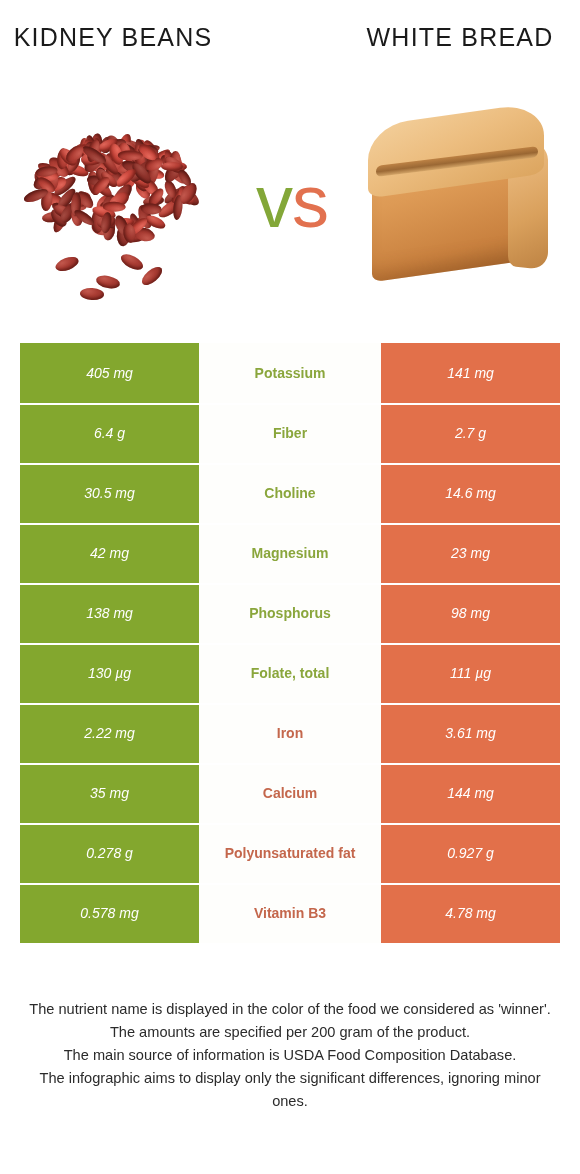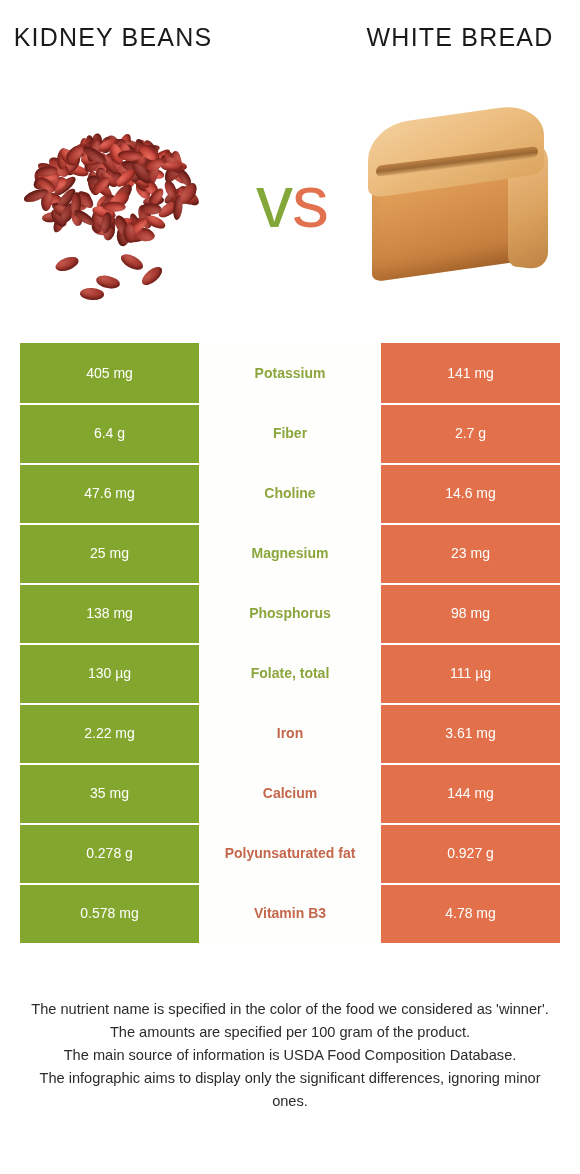--- a/index.html
+++ b/index.html
@@ -143,20 +143,21 @@
     align-items: center;
     justify-content: center;
     font-size: 14px;
     box-sizing: border-box;
   }
   .cell.left-val,
   .cell.right-val {
     width: 179px;
     color: #ffffff;
     font-weight: 400;
+    font-style: italic;
   }
   .cell.left-val  { background: #83a72e; }
   .cell.right-val { background: #e2704a; }
   .cell.name {
     width: 182px;
     background: #fefefc;
     font-weight: 700;
     font-size: 14px;
   }
   .name.green  { color: #8aa63c; }
@@ -390,28 +391,28 @@
     <div class="row">
       <div class="gap"></div>
       <div class="sep green"></div>
       <div class="cell left-val">6.4 g</div>
       <div class="cell name green">Fiber</div>
       <div class="cell right-val">2.7 g</div>
     </div>
     <div class="row">
       <div class="gap"></div>
       <div class="sep green"></div>
-      <div class="cell left-val">47.6 mg</div>
+      <div class="cell left-val">30.5 mg</div>
       <div class="cell name green">Choline</div>
       <div class="cell right-val">14.6 mg</div>
     </div>
     <div class="row">
       <div class="gap"></div>
       <div class="sep green"></div>
-      <div class="cell left-val">25 mg</div>
+      <div class="cell left-val">42 mg</div>
       <div class="cell name green">Magnesium</div>
       <div class="cell right-val">23 mg</div>
     </div>
     <div class="row">
       <div class="gap"></div>
       <div class="sep green"></div>
       <div class="cell left-val">138 mg</div>
       <div class="cell name green">Phosphorus</div>
       <div class="cell right-val">98 mg</div>
     </div>
@@ -446,17 +447,17 @@
     <div class="row">
       <div class="gap"></div>
       <div class="sep orange"></div>
       <div class="cell left-val">0.578 mg</div>
       <div class="cell name orange">Vitamin B3</div>
       <div class="cell right-val">4.78 mg</div>
     </div>
   </div>
 
 <div class="footnote">
-  <div>The nutrient name is specified in the color of the food we considered as 'winner'.</div>
-  <div>The amounts are specified per 100 gram of the product.</div>
+  <div>The nutrient name is displayed in the color of the food we considered as 'winner'.</div>
+  <div>The amounts are specified per 200 gram of the product.</div>
   <div>The main source of information is USDA Food Composition Database.</div>
   <div>The infographic aims to display only the significant differences, ignoring minor ones.</div>
 </div>
 
 </body></html>

